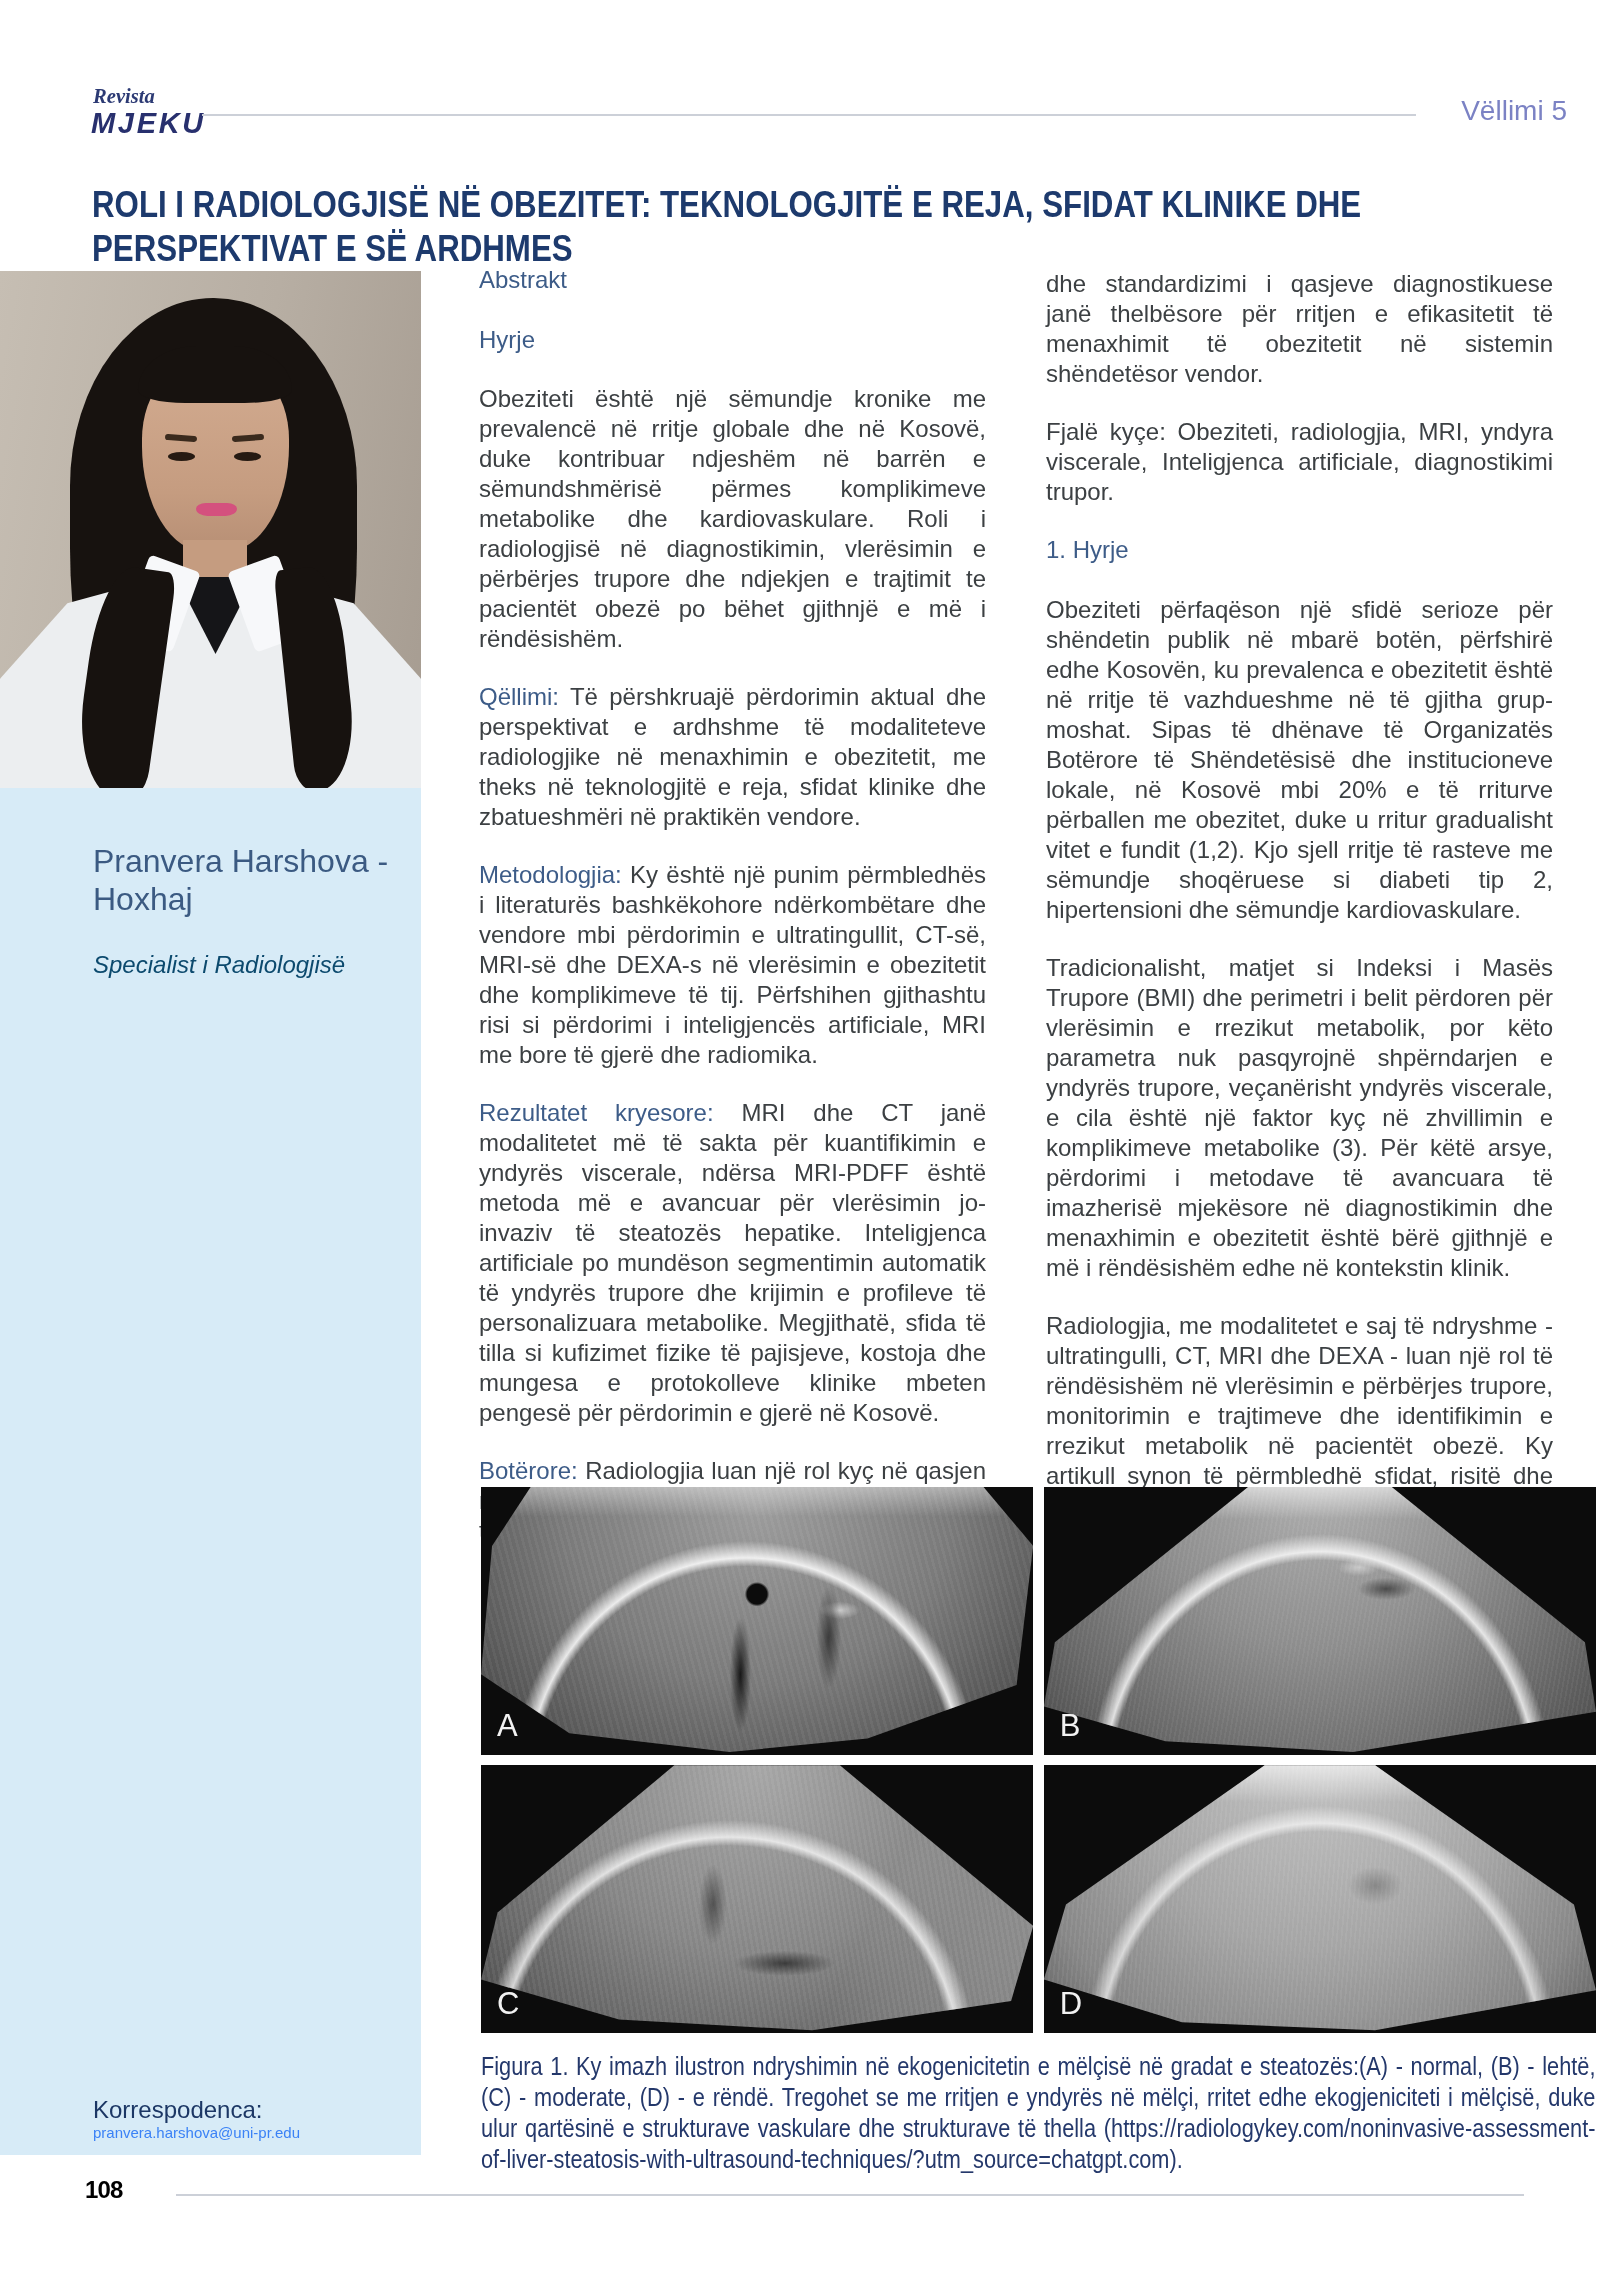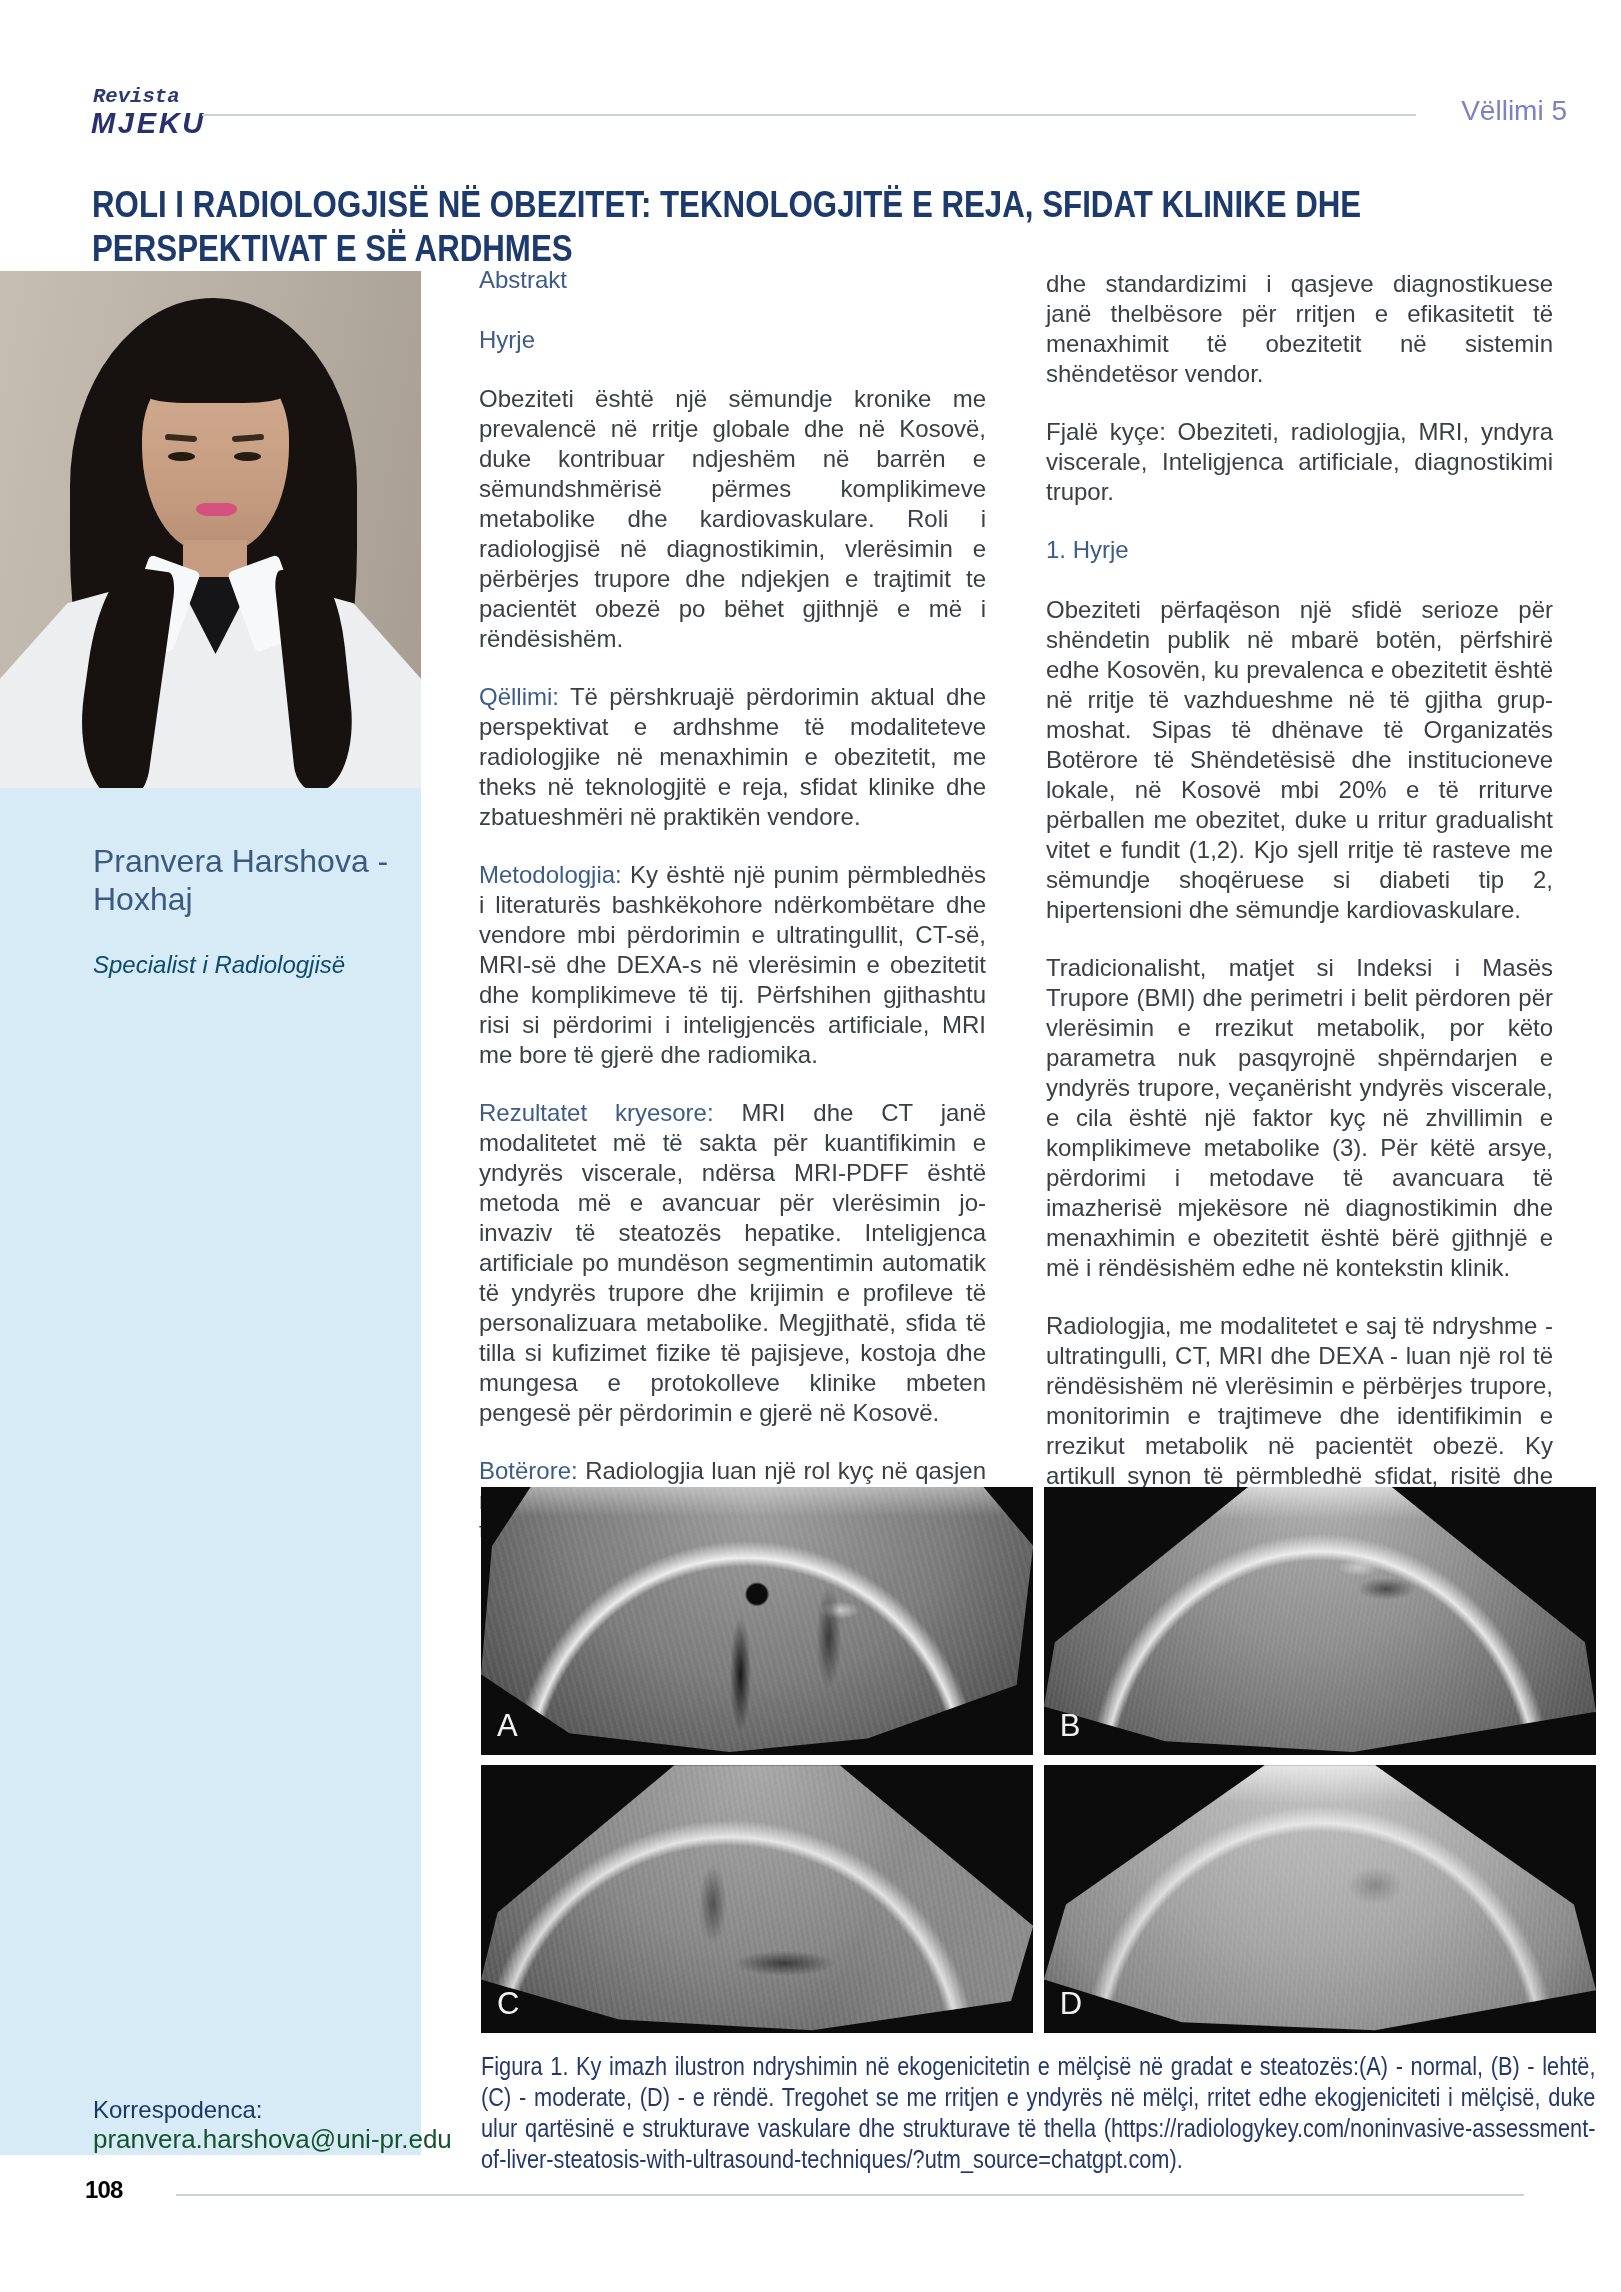--- a/index.html
+++ b/index.html
@@ -1,20 +1,20 @@
 <!DOCTYPE html>
 <html style="font-size:14.3px"><head>
 <meta charset="utf-8">
 <style>
   html,body{margin:0;padding:0;background:#ffffff;}
   #page{position:relative;width:1621px;height:2293px;background:#ffffff;overflow:hidden;
         font-family:"Liberation Sans",sans-serif;color:#3c4043;}
 
   
-  .logo-revista{position:absolute;left:93px;top:85px;font-family:Liberation Mono, monospace;
+  .logo-revista{position:absolute;left:93px;top:85px;font-family:Liberation Serif, serif;
      font-style:italic;font-weight:bold;font-size:20.6px;color:#2c3a74;}
   .logo-mjeku{position:absolute;left:91px;top:107px;font-size:29px;font-weight:bold;
      letter-spacing:2.7px;color:#28306e;font-style:italic;}
   .header-line{position:absolute;left:202px;top:114px;width:1214px;height:1.8px;background:#ccd0d8;}
   .volume{position:absolute;left:1397px;top:95px;width:170px;text-align:right;
      font-size:28px;color:#7b82c4;}
 
   
   .title{position:absolute;left:92px;top:158px;width:1702px;font-size:37px;font-weight:bold;
      line-height:44px;color:#1d3a6d;transform:scaleX(0.845);transform-origin:left top;
@@ -49,21 +49,21 @@
      transform:rotate(20deg);border-radius:5.4px;}
   .collar-r{position:absolute;left:240px;bottom:142px;width:54px;height:85px;background:#f7f8fa;
      transform:rotate(-20deg);border-radius:5.4px;}
 
   .side-panel{position:absolute;left:0;top:788px;width:421px;height:1367px;background:#d7ebf7;}
   .author-name{position:absolute;left:93px;top:842px;width:304px;font-size:32px;
      line-height:38px;color:#3b5a82;}
   .author-role{position:absolute;left:93px;top:951px;width:304px;font-size:24px;
      font-style:italic;color:#0c4a6e;}
   .corr-label{position:absolute;left:93px;top:2096px;font-size:24px;color:#1c3765;}
-  .corr-email{position:absolute;left:93px;top:2124px;font-size:26px;color:#14532d;}
+  .corr-email{position:absolute;left:93px;top:2124px;font-size:15px;color:#3b82f6;}
 
   
   .col{position:absolute;top:265px;width:507px;font-size:24px;line-height:30px;}
   .col-mid{left:479px;} .col-right{left:1046px;}
   .h-blue{color:#3d5c88;font-size:24px;margin:0 0 29.6px 0;font-weight:normal;}
   .para{margin:4px 0 28px 0;text-align:justify;}
   .lead{color:#3d5c88;}
 
   
   .figure{position:absolute;left:481px;top:1487px;width:1115px;height:546px;background:#ffffff;

